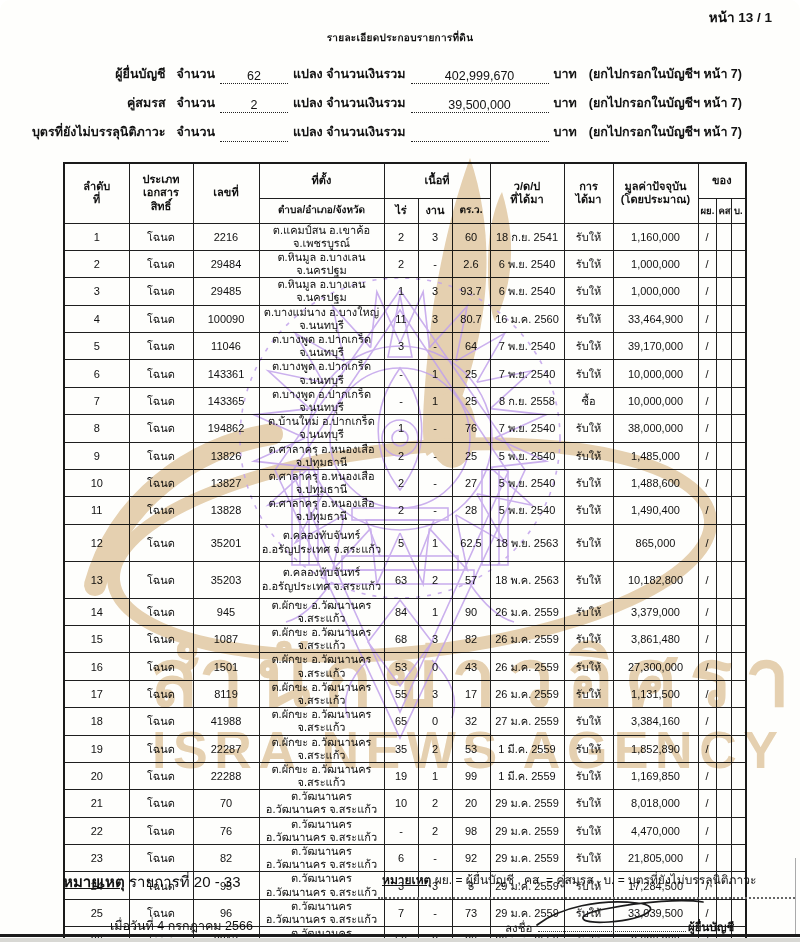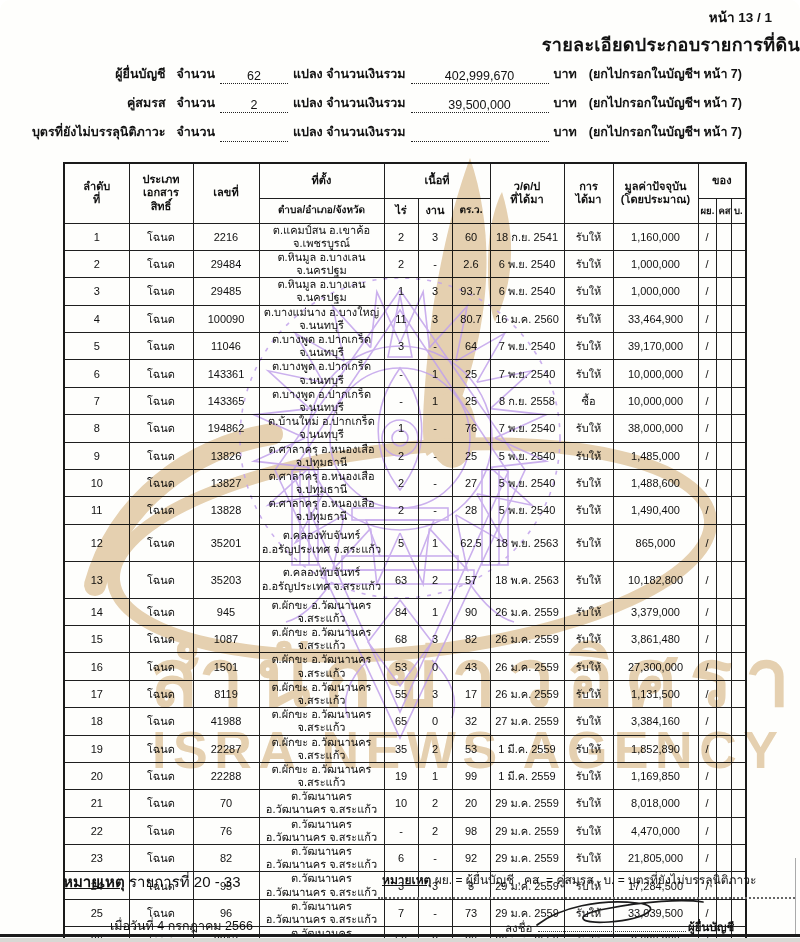--- a/index.html
+++ b/index.html
@@ -2,22 +2,22 @@
 <html><head>
 <meta charset="utf-8">
 <style>
   html,body{margin:0;padding:0;background:#ffffff;}
   body{width:800px;height:942px;position:relative;overflow:hidden;
        font-family:"Liberation Sans",sans-serif;color:#111;}
   .page{position:absolute;inset:0;background:#fefefc;border-radius:10px;}
 
   
   .page-no{position:absolute;top:6px;right:28px;font-size:13.5px;font-weight:bold;}
-  .doc-title{position:absolute;top:30px;left:0;width:100%;text-align:right;
-             font-size:18px;font-weight:bold;letter-spacing:.3px;}
+  .doc-title{position:absolute;top:30px;left:0;width:100%;text-align:center;
+             font-size:10px;font-weight:bold;letter-spacing:.3px;}
   .summary{position:absolute;top:55px;left:0;right:58px;}
   .summary-row{display:flex;justify-content:flex-end;align-items:flex-end;
                height:29px;font-size:12.5px;font-weight:bold;white-space:nowrap;}
   .summary-row .lbl{margin-right:6px;}
   .dotline{display:inline-block;border-bottom:1.6px dotted #222;text-align:center;
            font-weight:normal;line-height:14px;}
   .dot-count{min-width:68px;}
   .dot-amount{min-width:138px;}
   .summary-row .word{margin:0 5px;}
   .summary-row .note{margin-left:7px;font-weight:bold;}

